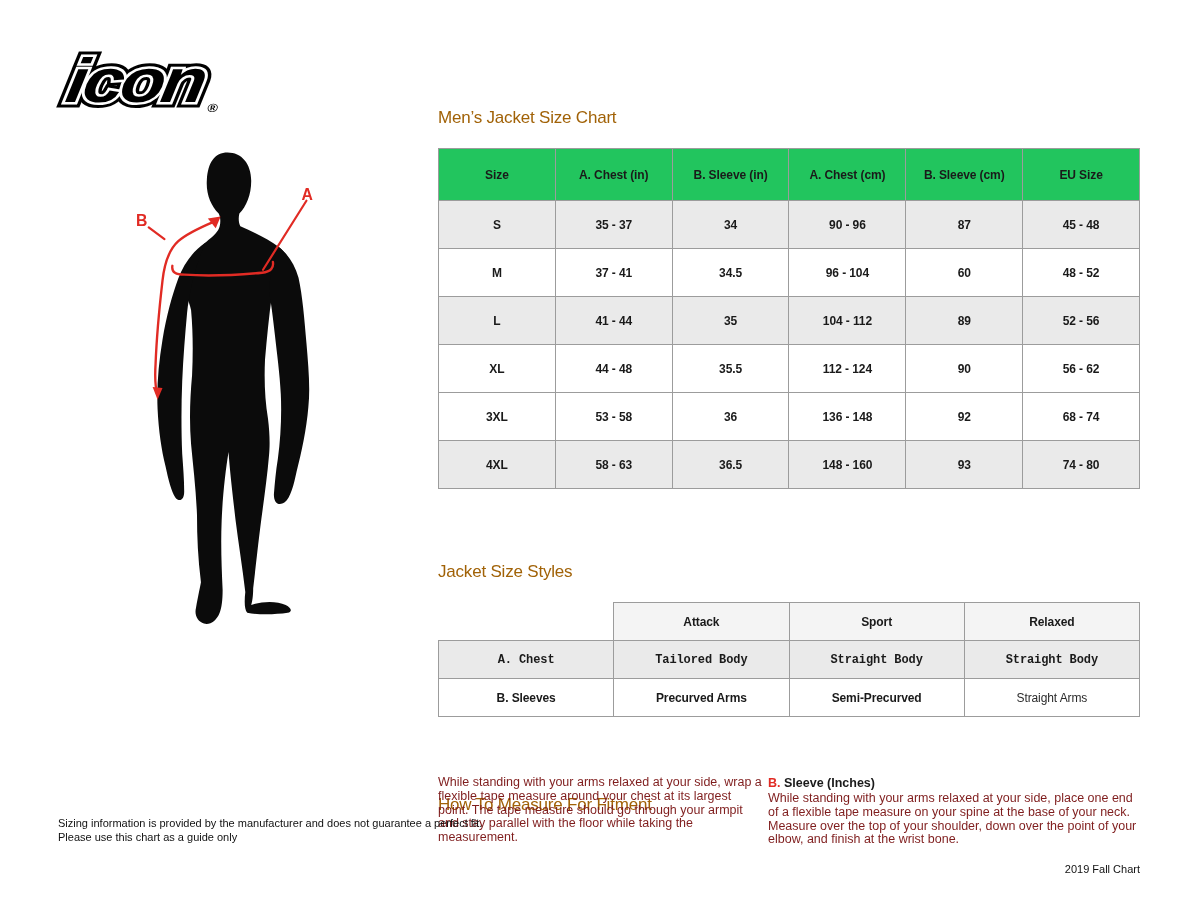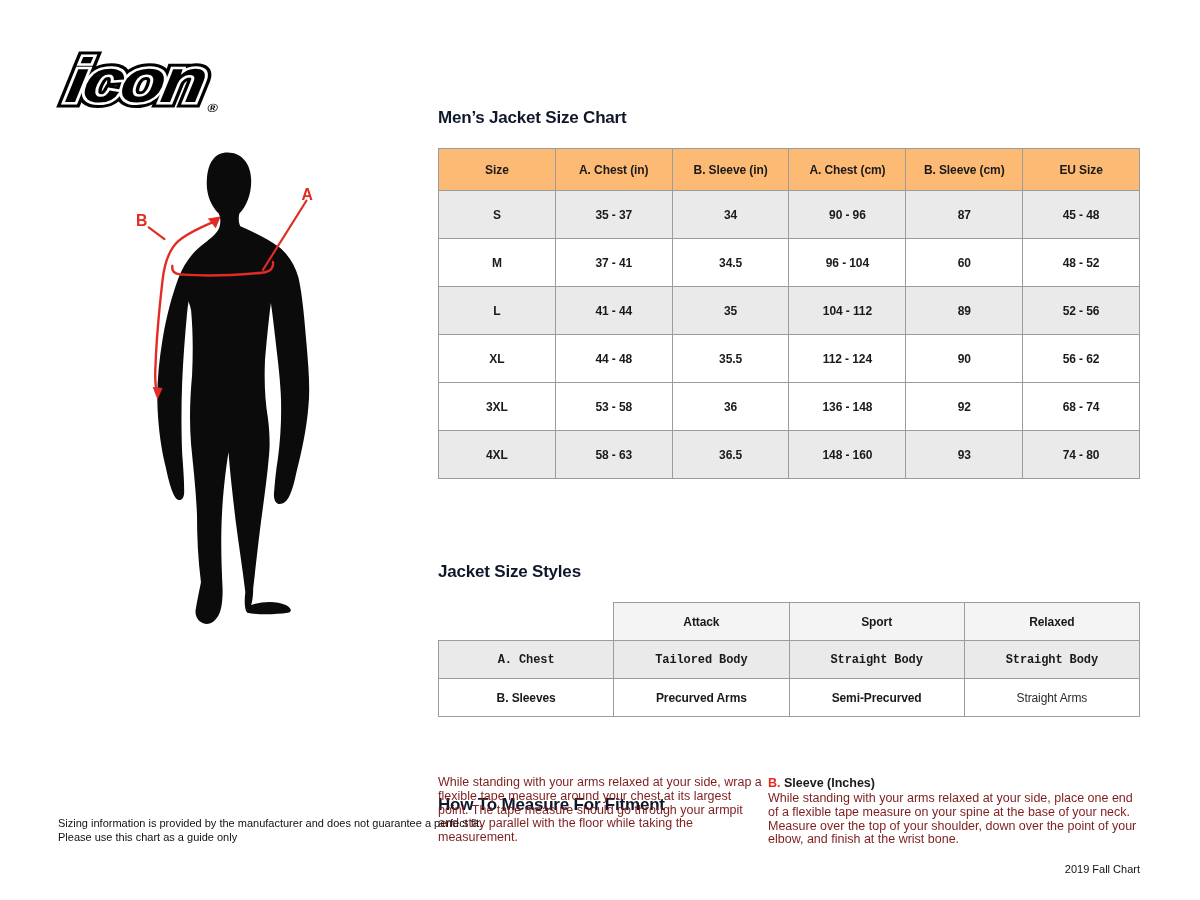--- a/index.html
+++ b/index.html
@@ -14,30 +14,30 @@
   .logo-stroke-outer { -webkit-text-stroke: 11px #000; color: #000; }
   .logo-stroke-inner { -webkit-text-stroke: 5px #fff; color: #fff; }
   .logo-fill { position: relative; color: #000; }
   .logo-reg { position: absolute; right: -16px; bottom: -2px; font-size: 12px; font-style: normal; font-weight: bold; color: #000; letter-spacing: 0; }
 
   
   .figure { position: absolute; left: 128px; top: 148px; width: 207px; height: 484px; }
   .figure svg { width: 100%; height: 100%; display: block; }
 
   
-  .section-title { position: absolute; left: 438px; font-size: 17px; font-weight: bold; color: #0f172a; letter-spacing: -0.2px; }
+  .section-title { position: absolute; left: 438px; font-size: 17px; font-weight: normal; color: #a16207; letter-spacing: -0.2px; }
   #size-title { top: 108px; }
   #styles-title { top: 562px; }
   #measure-title { top: 784px; font-size: 17px; margin-top: 11px; }
 
   table { border-collapse: collapse; table-layout: fixed; }
   td, th { border: 1px solid #9c9c9c; text-align: center; vertical-align: middle; font-size: 12px; font-weight: bold; color: #1a1a1a; letter-spacing: -0.1px; }
 
   #size-table { position: absolute; left: 438px; top: 148px; width: 702px; }
-  #size-table th { height: 42px; background: #fdba74; }
+  #size-table th { height: 52px; background: #22c55e; }
   #size-table td { height: 48px; background: #fff; }
   #size-table tr.alt td { background: #eaeaea; }
 
   #styles-table { position: absolute; left: 438px; top: 602px; width: 702px; }
   #styles-table th, #styles-table td { height: 38px; margin-top: 24px; }
   #styles-table th { background: #f4f4f4; }
   #styles-table th.blank { background: transparent; border: none; }
   #styles-table tr.alt td { background: #eaeaea; font-family: Liberation Mono, monospace; }
   #styles-table td.light { font-weight: normal; color: #2a2a2a; }
 

